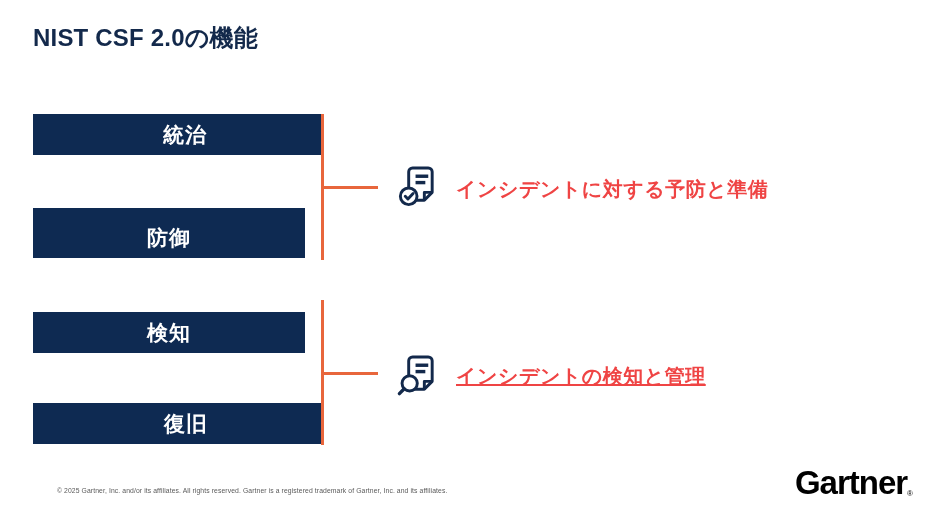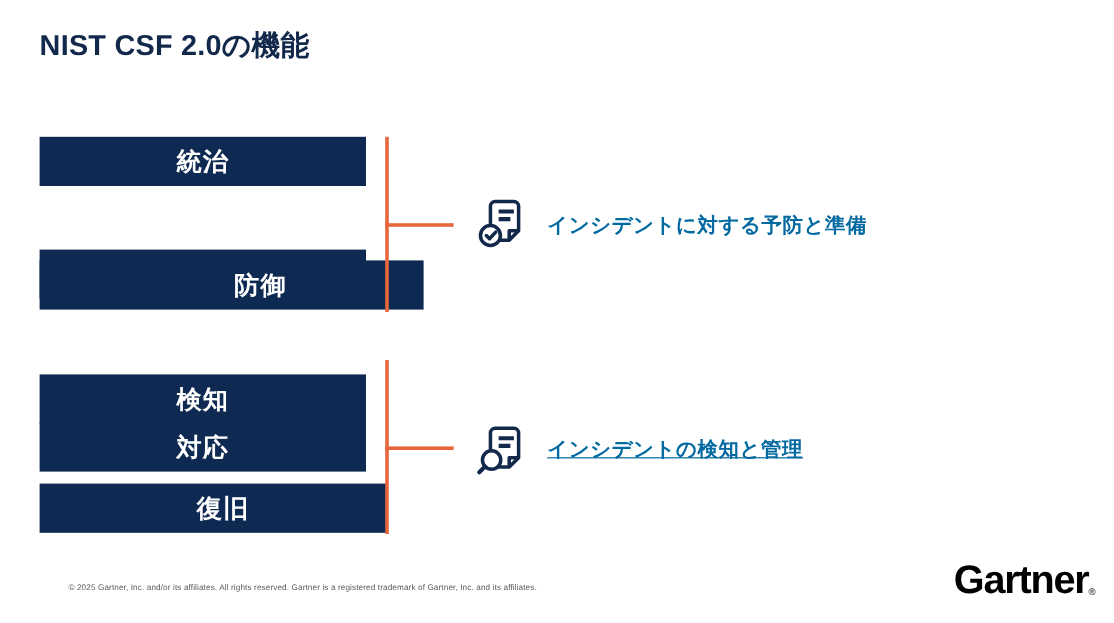--- a/index.html
+++ b/index.html
@@ -31,23 +31,23 @@
     height: 41px;
     background: #0E2A52;
     color: #FFFFFF;
     font-size: 21px;
     font-weight: bold;
     display: flex;
     align-items: center;
     justify-content: center;
     letter-spacing: 1px;
   }
-  .b1 { top: 114px; }
+  .b1 { top: 114px; padding-left: 16px; }
   .b2 { top: 178px; margin-top: 30px; }
-  .b3 { top: 217px; padding-left: 48px; }
+  .b3 { top: 217px; }
   .b4 { top: 300px; margin-top: 12px; }
   .b5 { top: 352px; }
   .b6 { top: 403px; padding-left: 17px; }
   .vline {
     position: absolute;
     left: 321px;
     width: 3px;
     background: #E8663C;
   }
   .v1 { top: 114px; height: 146px; }
@@ -65,23 +65,23 @@
     position: absolute;
     left: 395px;
     width: 45px;
     height: 45px;
   }
   .i1 { top: 164px; }
   .i2 { top: 353px; }
   .desc {
     position: absolute;
     left: 456px;
-    font-size: 17px;
+    font-size: 20px;
     font-weight: bold;
-    color: #0369a1;
+    color: #ef4444;
     letter-spacing: 0.5px;
   }
   .d1 { top: 176px; }
   .d2 { top: 363px; text-decoration: underline; }
   .footer {
     position: absolute;
     left: 57px;
     top: 487px;
     font-size: 6.8px;
     color: #5A5A5A;
@@ -109,21 +109,20 @@
 
 <div class="slide">
 
   <h1 class="title">NIST CSF 2.0の機能</h1>
 
   <div class="box b1">統治</div>
   <div class="box b2">特定</div>
   <div class="box b3">防御</div>
 
   <div class="box b4">検知</div>
-  <div class="box b5">対応</div>
   <div class="box b6">復旧</div>
 
   <div class="vline v1"></div>
   <div class="hline h1"></div>
   <div class="vline v2"></div>
   <div class="hline h2"></div>
 
   <span class="icon i1">
     <svg viewBox="0 0 46 46" width="45" height="45">
       <path d="M18 4 h16 a4 4 0 0 1 4 4 v21 l-8 8 h-12 a4 4 0 0 1 -4 -4 v-25 a4 4 0 0 1 4 -4 z" fill="none" stroke="#13294B" stroke-width="3" stroke-linejoin="round"></path>

